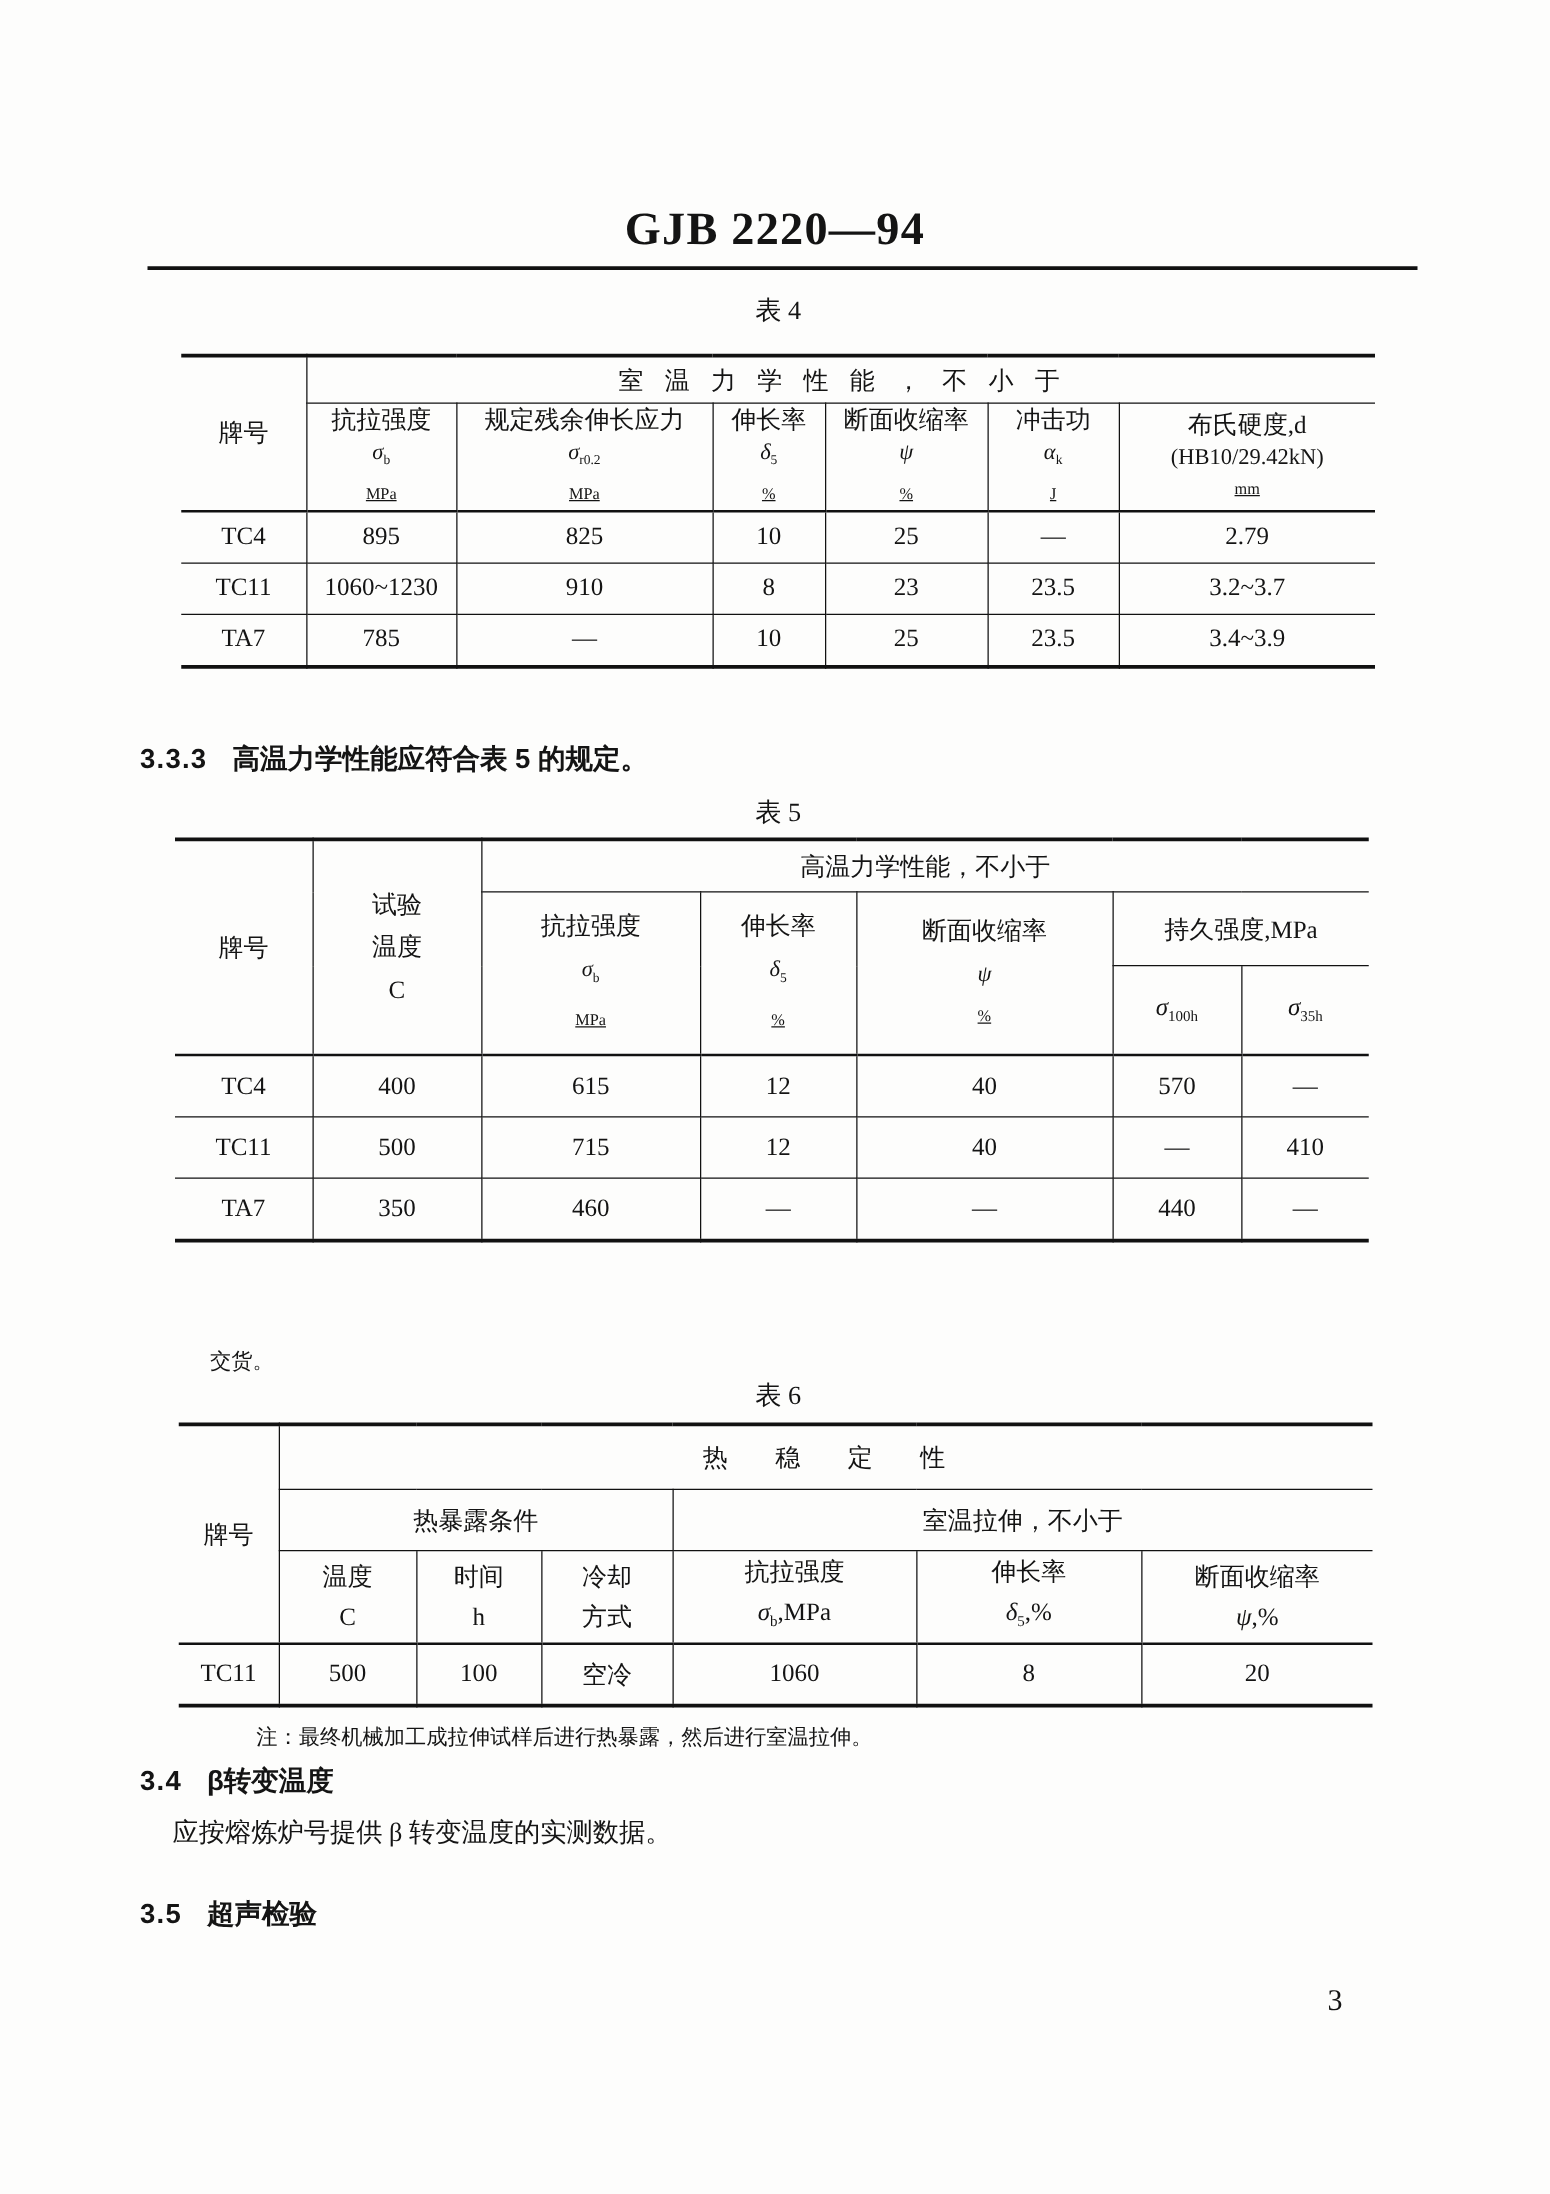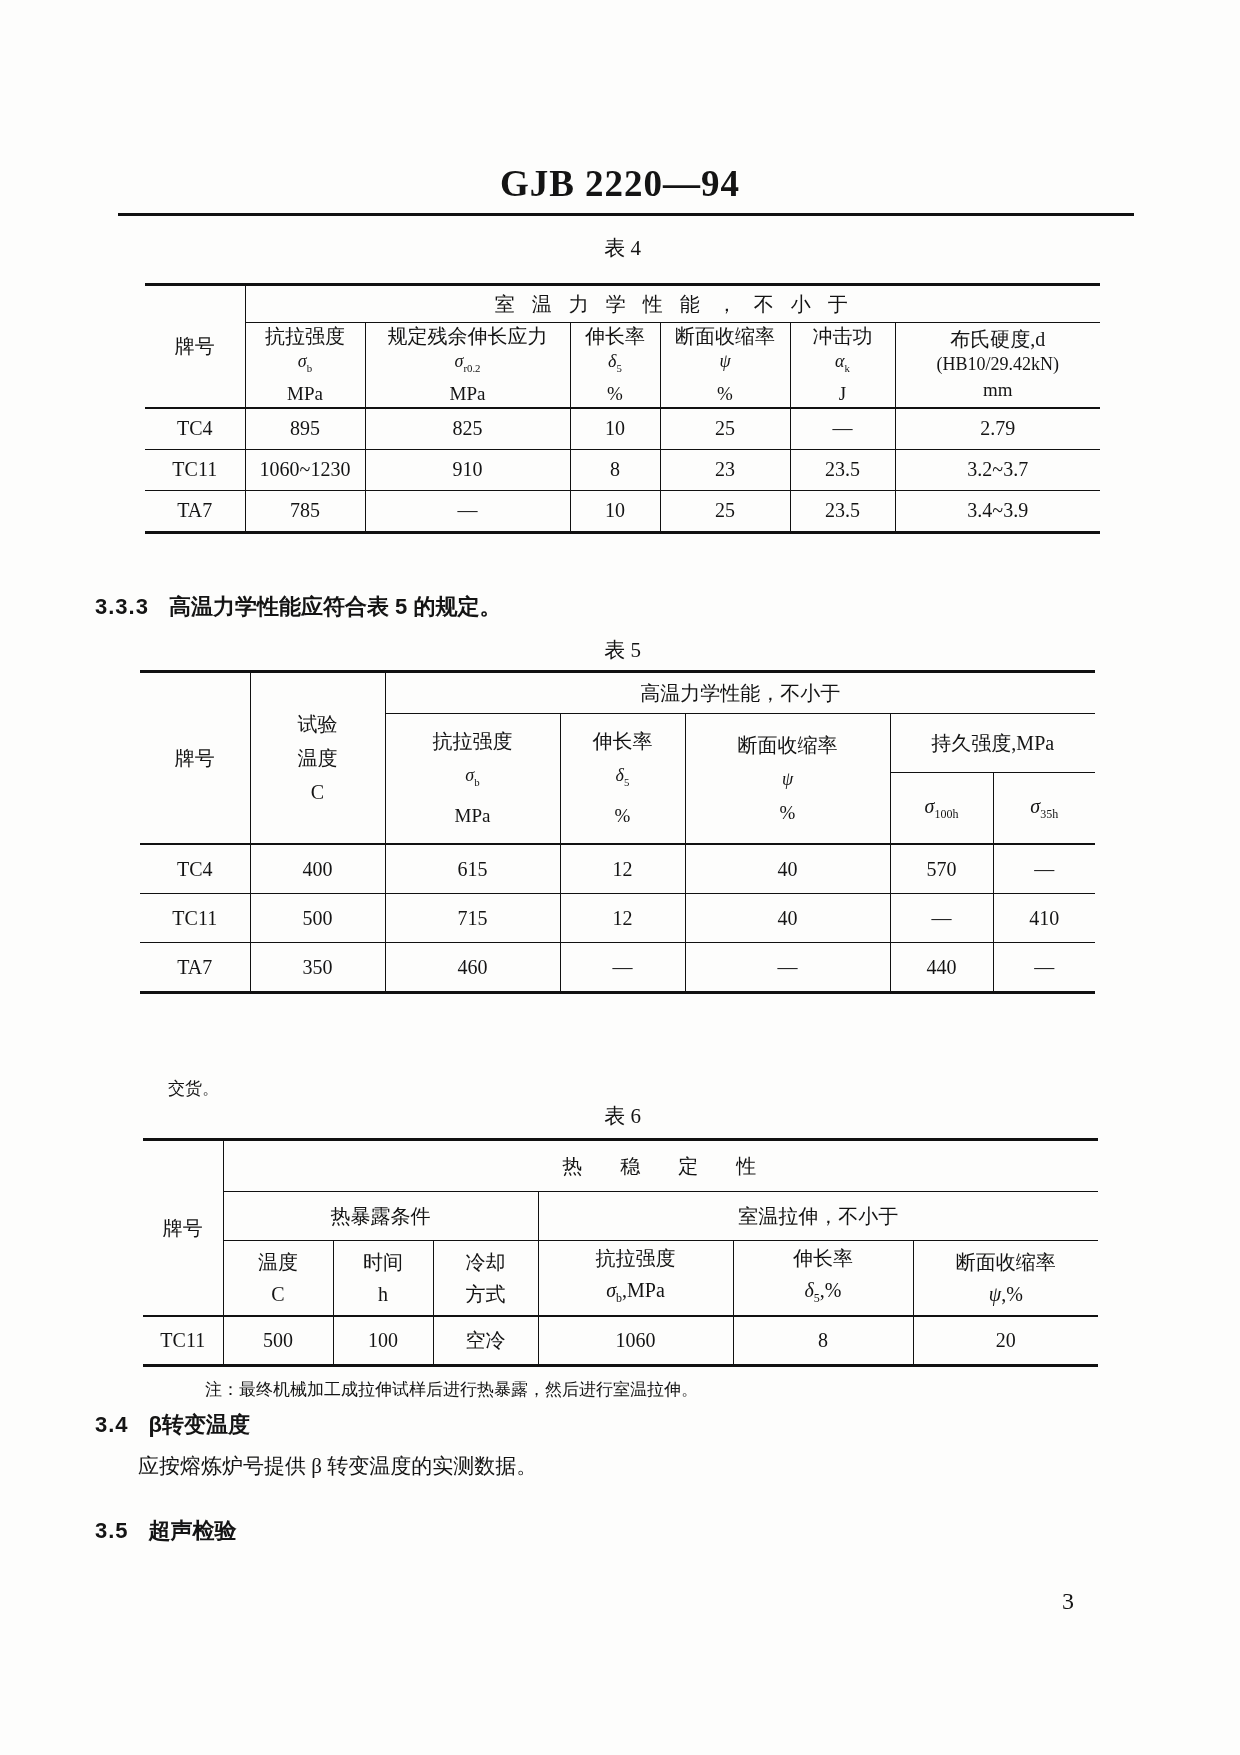--- a/index.html
+++ b/index.html
@@ -24,32 +24,32 @@
     padding:1px 3px; overflow:hidden;
   }
   td.no-l{border-left:none!important;}
   td.no-r{border-right:none!important;}
   td.heavy-t{border-top:2.5px solid #111!important;}
   .ls-wide{letter-spacing:0.85em; padding-left:0.85em!important;}
   .ls-xwide{letter-spacing:1.9em; padding-left:1.9em!important;}
   .hdr3 div{line-height:25px;}
   .hdr3 .nm{font-size:20px;}
   .hdr3 .sym{font-size:18px;}
-  .hdr3 .un{font-size:19px;}
+  .hdr3 .un{font-size:13px;text-decoration:underline;}
   .greek{font-style:italic;}
   sub{font-size:0.6em;}
   
   .t4 tr.rA td{height:34px;} .t4 tr.rB td{height:72px;} .t4 tr.rD td{height:38px;}
   .t5 tr.rA td{height:38px;} .t5 tr.rB td{height:56px;} .t5 tr.rC td{height:68px;}
   .t5 tr.rD td{height:46px;}
   .t5 .hdr3 div{line-height:34px;}
   .t6 tr.rA td{height:48px;} .t6 tr.rB td{height:46px;} .t6 tr.rC td{height:70px;}
   .t6 tr.rD td{height:45px;}
   .t6 .hdr2 div{line-height:32px;}
-  .heading{left:95px; font-size:22px; font-family:"Liberation Sans", sans-serif; font-weight:bold;}
+  .heading{left:112px; font-size:22px; font-family:"Liberation Sans", sans-serif; font-weight:bold;}
   .heading .num{margin-right:20px; letter-spacing:1px;}
   .heading .txt{font-weight:bold;}
   .heading.plaintext .txt{font-weight:600;}
   .note{left:135px; font-size:17px; width:990px;}
   .note-cont{left:168px; font-size:17px;}
   .note6{left:205px; font-size:17px;}
   .body-text{left:138px; font-size:21px;}
   .pagenum{left:1062px; top:1588px; font-size:24px;}
 </style>
 </head>

